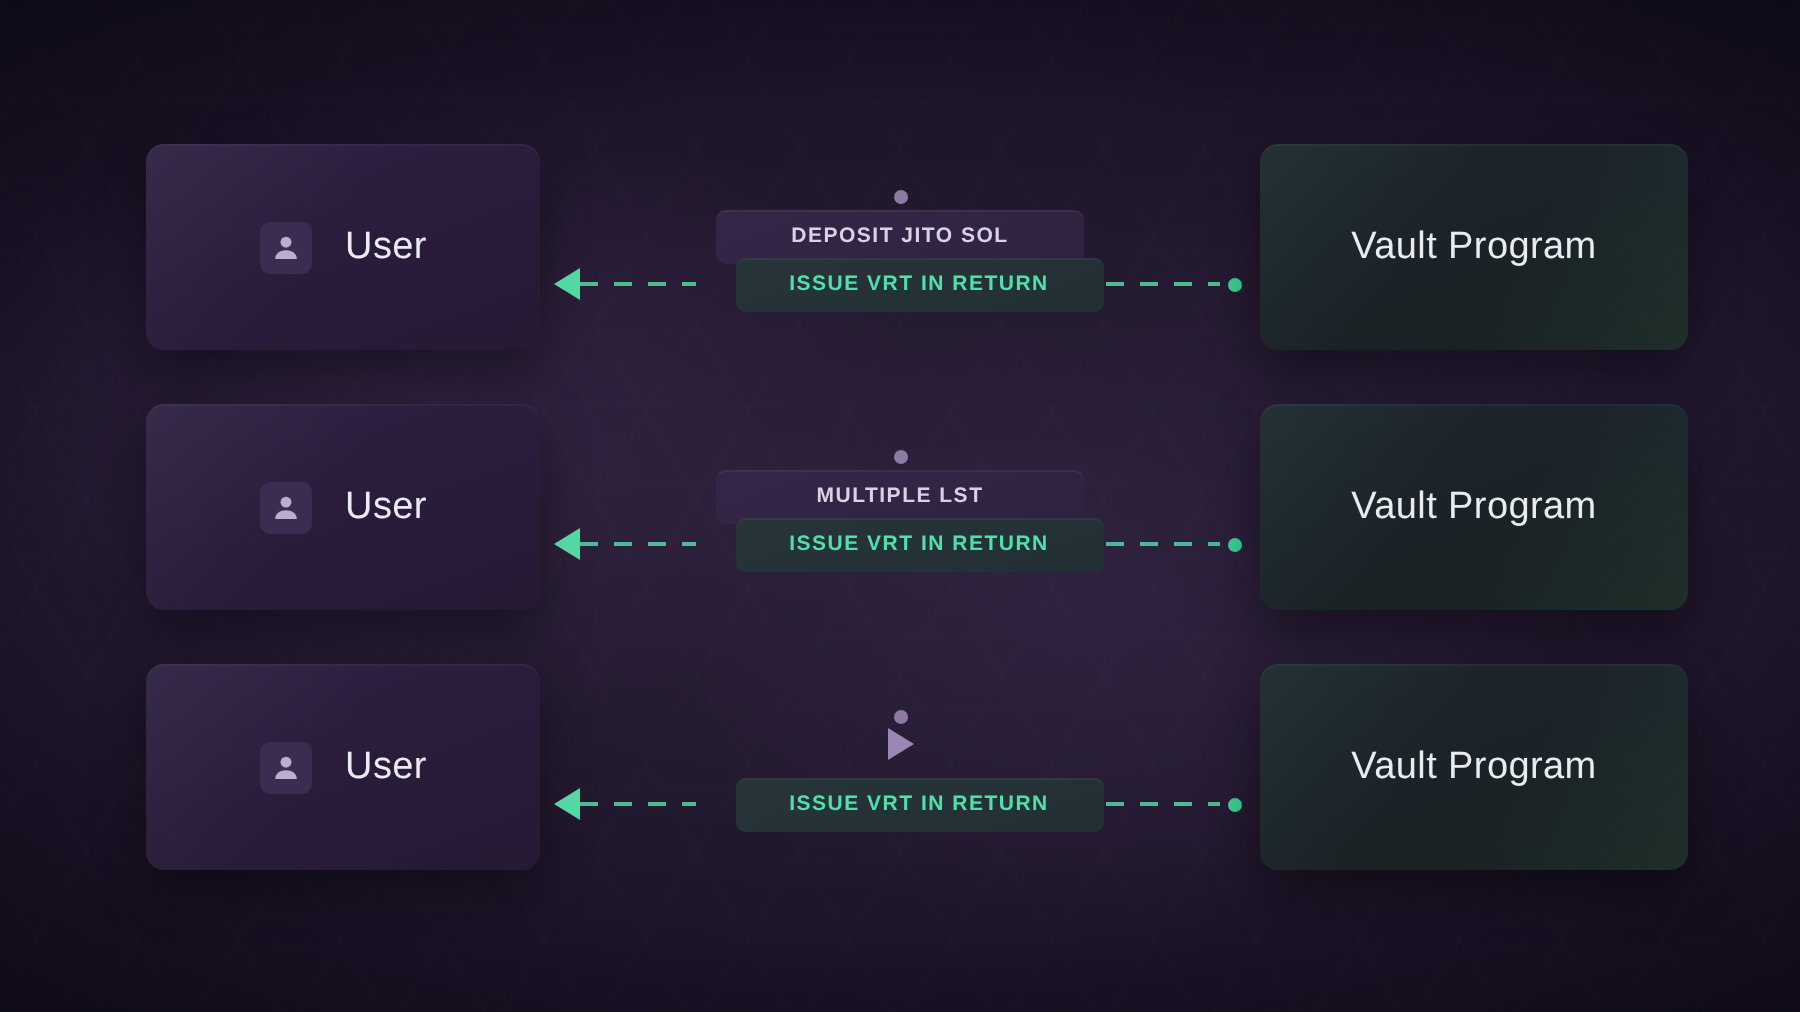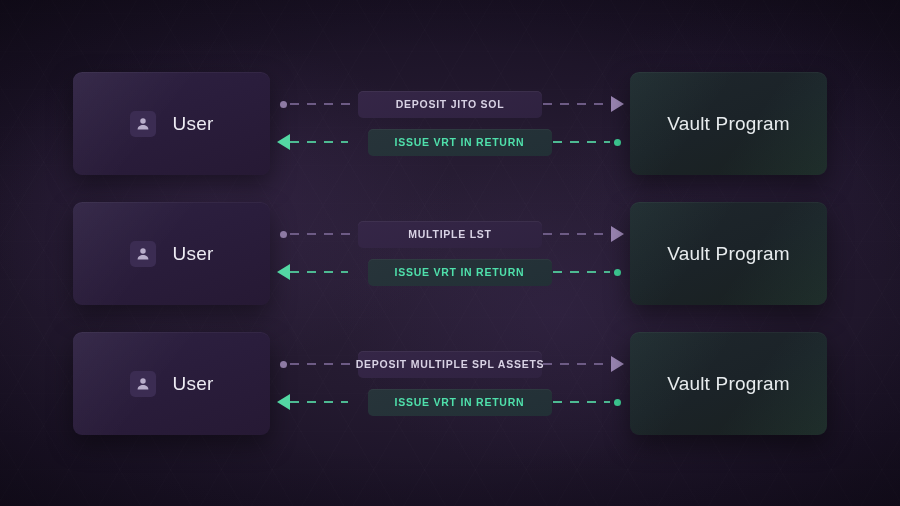--- a/index.html
+++ b/index.html
@@ -104,21 +104,21 @@
     font-weight: 400;
     letter-spacing: .2px;
     line-height: 1;
   }
 
   
   .node-vault {
     position: absolute;
     left: 630px;
     top: 0;
-    width: 197px;
+    width: 214px;
     height: 103px;
     border-radius: 9px;
     background:
       linear-gradient(125deg, rgba(110,200,170,.07) 0%, rgba(255,255,255,0) 40%),
       linear-gradient(305deg, rgba(90,190,160,.09) 0%, rgba(255,255,255,0) 42%),
       linear-gradient(160deg, #1e262c 0%, #1b2328 50%, #19201f 100%);
     box-shadow: 0 10px 26px rgba(0,0,0,.45), inset 0 1px 0 rgba(255,255,255,.04);
     display: flex;
     align-items: center;
     justify-content: center;
@@ -134,21 +134,21 @@
 
   
   .flow {
     position: absolute;
     left: 276px;
     width: 348px;
     height: 26px;
     display: flex;
     align-items: center;
   }
-  .flow-out { top: 19px; }   
+  .flow-out { top: 19px; flex-direction: column; }   
   .flow-in  { top: 57px; }   
 
   .dash {
     flex: 1 1 auto;
     height: 2px;
     min-width: 6px;
   }
   .dash-purple {
     background-image: linear-gradient(90deg, #6d5b85 0 9px, transparent 9px 17px);
     background-size: 17px 2px;
@@ -340,23 +340,20 @@
           </svg>
         </span>
         <span class="node-user-label">User</span>
       </div>
 
       <div class="flow flow-out">
         <span class="cap">
           <span class="dot dot-purple"></span>
         </span>
         <span class="dash dash-purple"></span>
-        <span class="chip chip-deposit">
-          <span class="chip-text">DEPOSIT MULTIPLE SPL ASSETS</span>
-        </span>
         <span class="dash dash-purple"></span>
         <span class="cap">
           <span class="arrow-right"></span>
         </span>
       </div>
 
       <div class="flow flow-in">
         <span class="cap">
           <span class="arrow-left"></span>
         </span>

